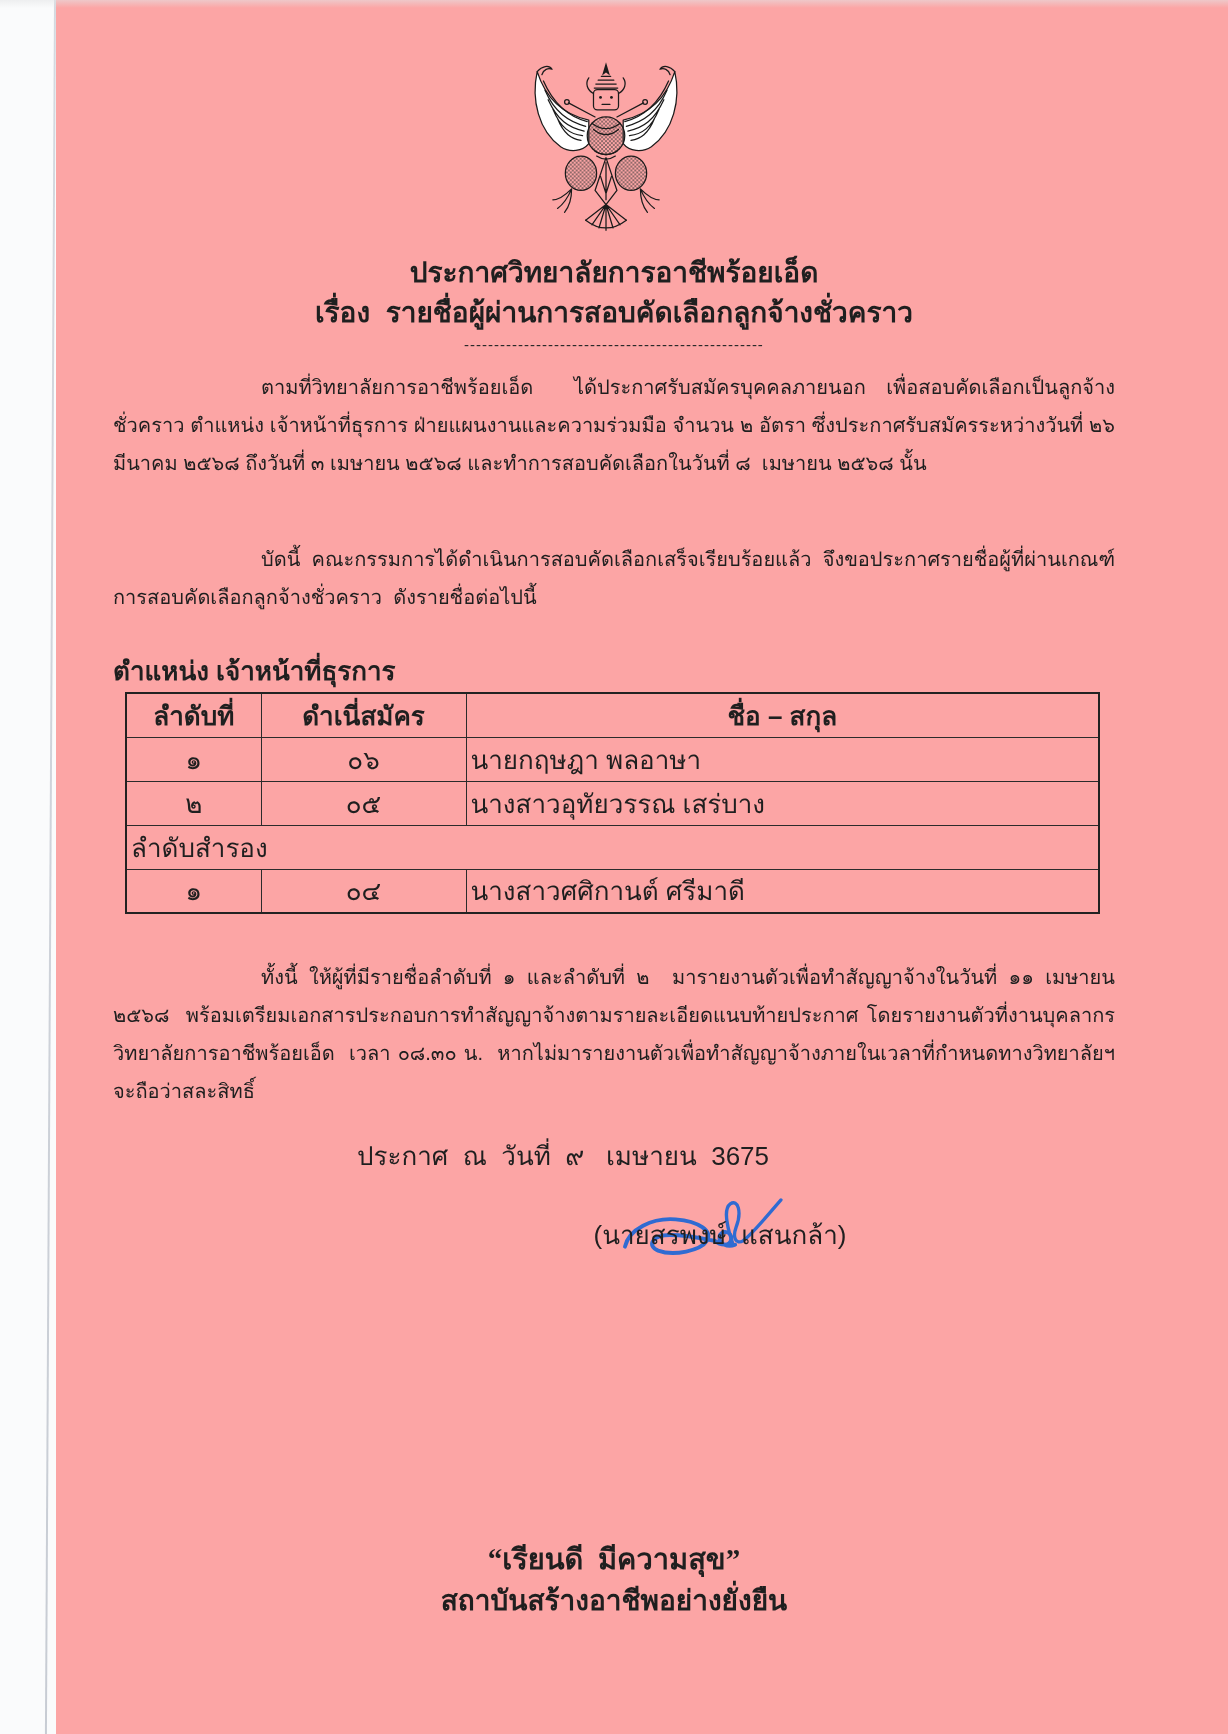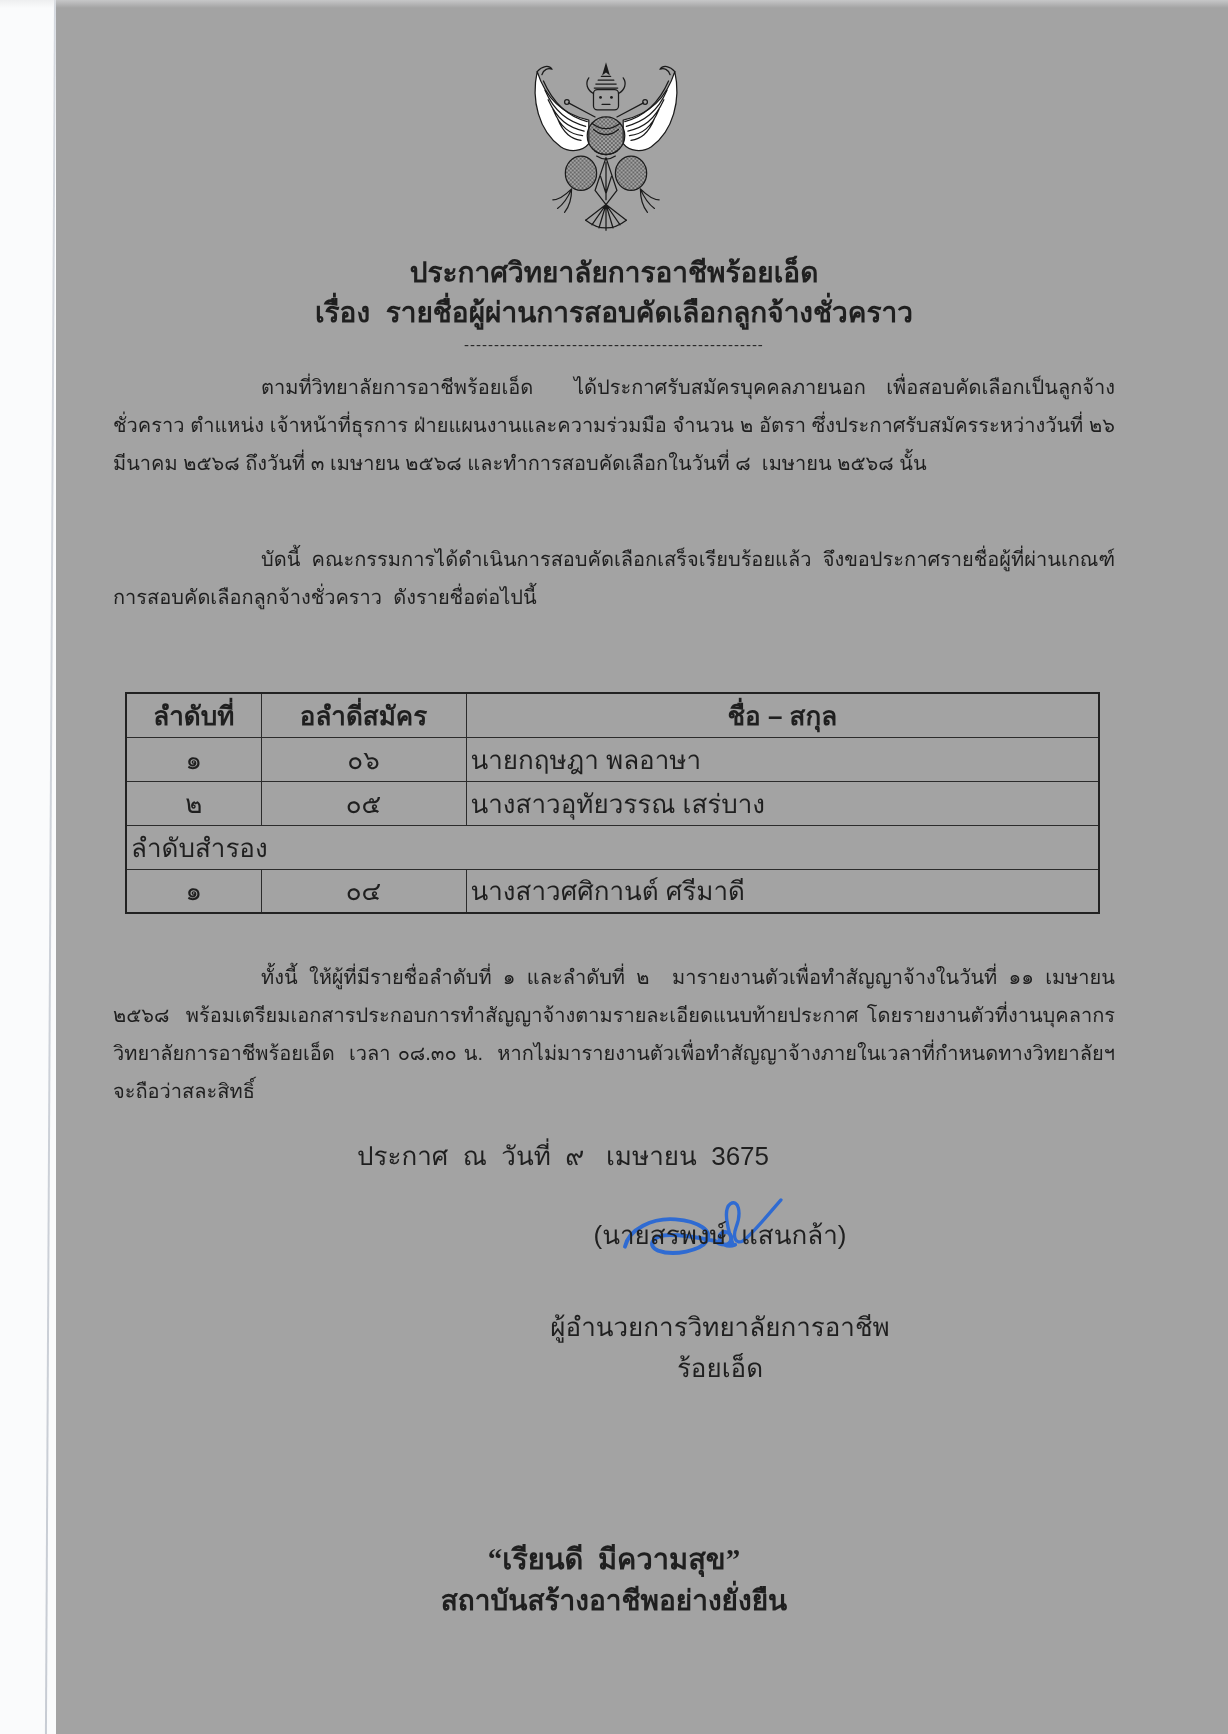--- a/index.html
+++ b/index.html
@@ -1,21 +1,21 @@
 <!DOCTYPE html>
 <html><head>
 <meta charset="utf-8">
 <style>
   * { margin:0; padding:0; box-sizing:border-box; }
   html,body { background:#e8e8e8; }
   .page {
     position:relative;
     width:1228px; height:1734px;
     margin:0 auto;
-    background:#a3a3a3;
+    background:#fca5a5;
     font-family:"Liberation Sans","DejaVu Sans",sans-serif;
     color:#1f1f1f;
     overflow:hidden;
   }
   
   .scan-left-strip {
     position:absolute; left:0; top:0; width:56px; height:100%;
     background:#fafbfc;
   }
   .scan-edge-line {
@@ -122,26 +122,27 @@
     <path d="M84,206 Q110,226 136,206"></path>
   </svg>
 
   <div class="title-line title-1">ประกาศวิทยาลัยการอาชีพร้อยเอ็ด</div>
   <div class="title-line title-2">เรื่อง  รายชื่อผู้ผ่านการสอบคัดเลือกลูกจ้างชั่วคราว</div>
   <div class="divider">--------------------------------------------------</div>
 
   <div class="para indent p1">ตามที่วิทยาลัยการอาชีพร้อยเอ็ด  ได้ประกาศรับสมัครบุคคลภายนอก เพื่อสอบคัดเลือกเป็นลูกจ้างชั่วคราว ตำแหน่ง เจ้าหน้าที่ธุรการ ฝ่ายแผนงานและความร่วมมือ จำนวน ๒ อัตรา ซึ่งประกาศรับสมัครระหว่างวันที่ ๒๖ มีนาคม ๒๕๖๘ ถึงวันที่ ๓ เมษายน ๒๕๖๘ และทำการสอบคัดเลือกในวันที่ ๘  เมษายน ๒๕๖๘ นั้น</div>
   <div class="para indent p2">บัดนี้  คณะกรรมการได้ดำเนินการสอบคัดเลือกเสร็จเรียบร้อยแล้ว  จึงขอประกาศรายชื่อผู้ที่ผ่านเกณฑ์การสอบคัดเลือกลูกจ้างชั่วคราว  ดังรายชื่อต่อไปนี้</div>
 
+  <div class="pos-header">ตำแหน่ง เจ้าหน้าที่ธุรการ</div>
 
   <table class="results">
     <tbody>
         <tr>
       <th class="c1">ลำดับที่</th>
-      <th class="c2">อลำดี่สมัคร</th>
+      <th class="c2">ดำเนี่สมัคร</th>
       <th class="c3">ชื่อ – สกุล</th>
     </tr>
     <tr>
       <td class="c1">๑</td>
       <td class="c2">๐๖</td>
       <td class="c3">นายกฤษฎา  พลอาษา</td>
     </tr>
     <tr>
       <td class="c1">๒</td>
       <td class="c2">๐๕</td>
@@ -164,17 +165,16 @@
 
   <div class="date-line">ประกาศ  ณ  วันที่  ๙   เมษายน  3675</div>
 
   <svg class="signature" viewBox="0 0 170 80" fill="none" stroke="#2f6bd2" stroke-width="4" stroke-linecap="round" stroke-linejoin="round">
     <path d="M6,52 C10,34 34,22 58,24 C82,26 96,36 90,46 C84,56 56,62 40,56 C28,51 34,40 52,40 C70,40 88,44 98,46"></path>
     <path d="M98,46 c6,5 16,6 17,-2 c1,-8 -11,-10 -12,-2 c-1,7 8,11 16,8"></path>
     <path d="M117,50 C112,36 106,14 114,8 C122,3 126,16 120,32 C116,43 120,50 127,46 C136,40 152,20 166,4" stroke-width="3.4"></path>
   </svg>
 
   <div class="sig-block sig-name">(นายสรพงษ์  แสนกล้า)</div>
-  <div class="sig-block sig-title">ผู้อำนวยการวิทยาลัยการอาชีพร้อยเอ็ด</div>
 
   <div class="footer-line footer-motto">“เรียนดี  มีความสุข”</div>
   <div class="footer-line footer-sub">สถาบันสร้างอาชีพอย่างยั่งยืน</div>
 </div>
 
 </body></html>

